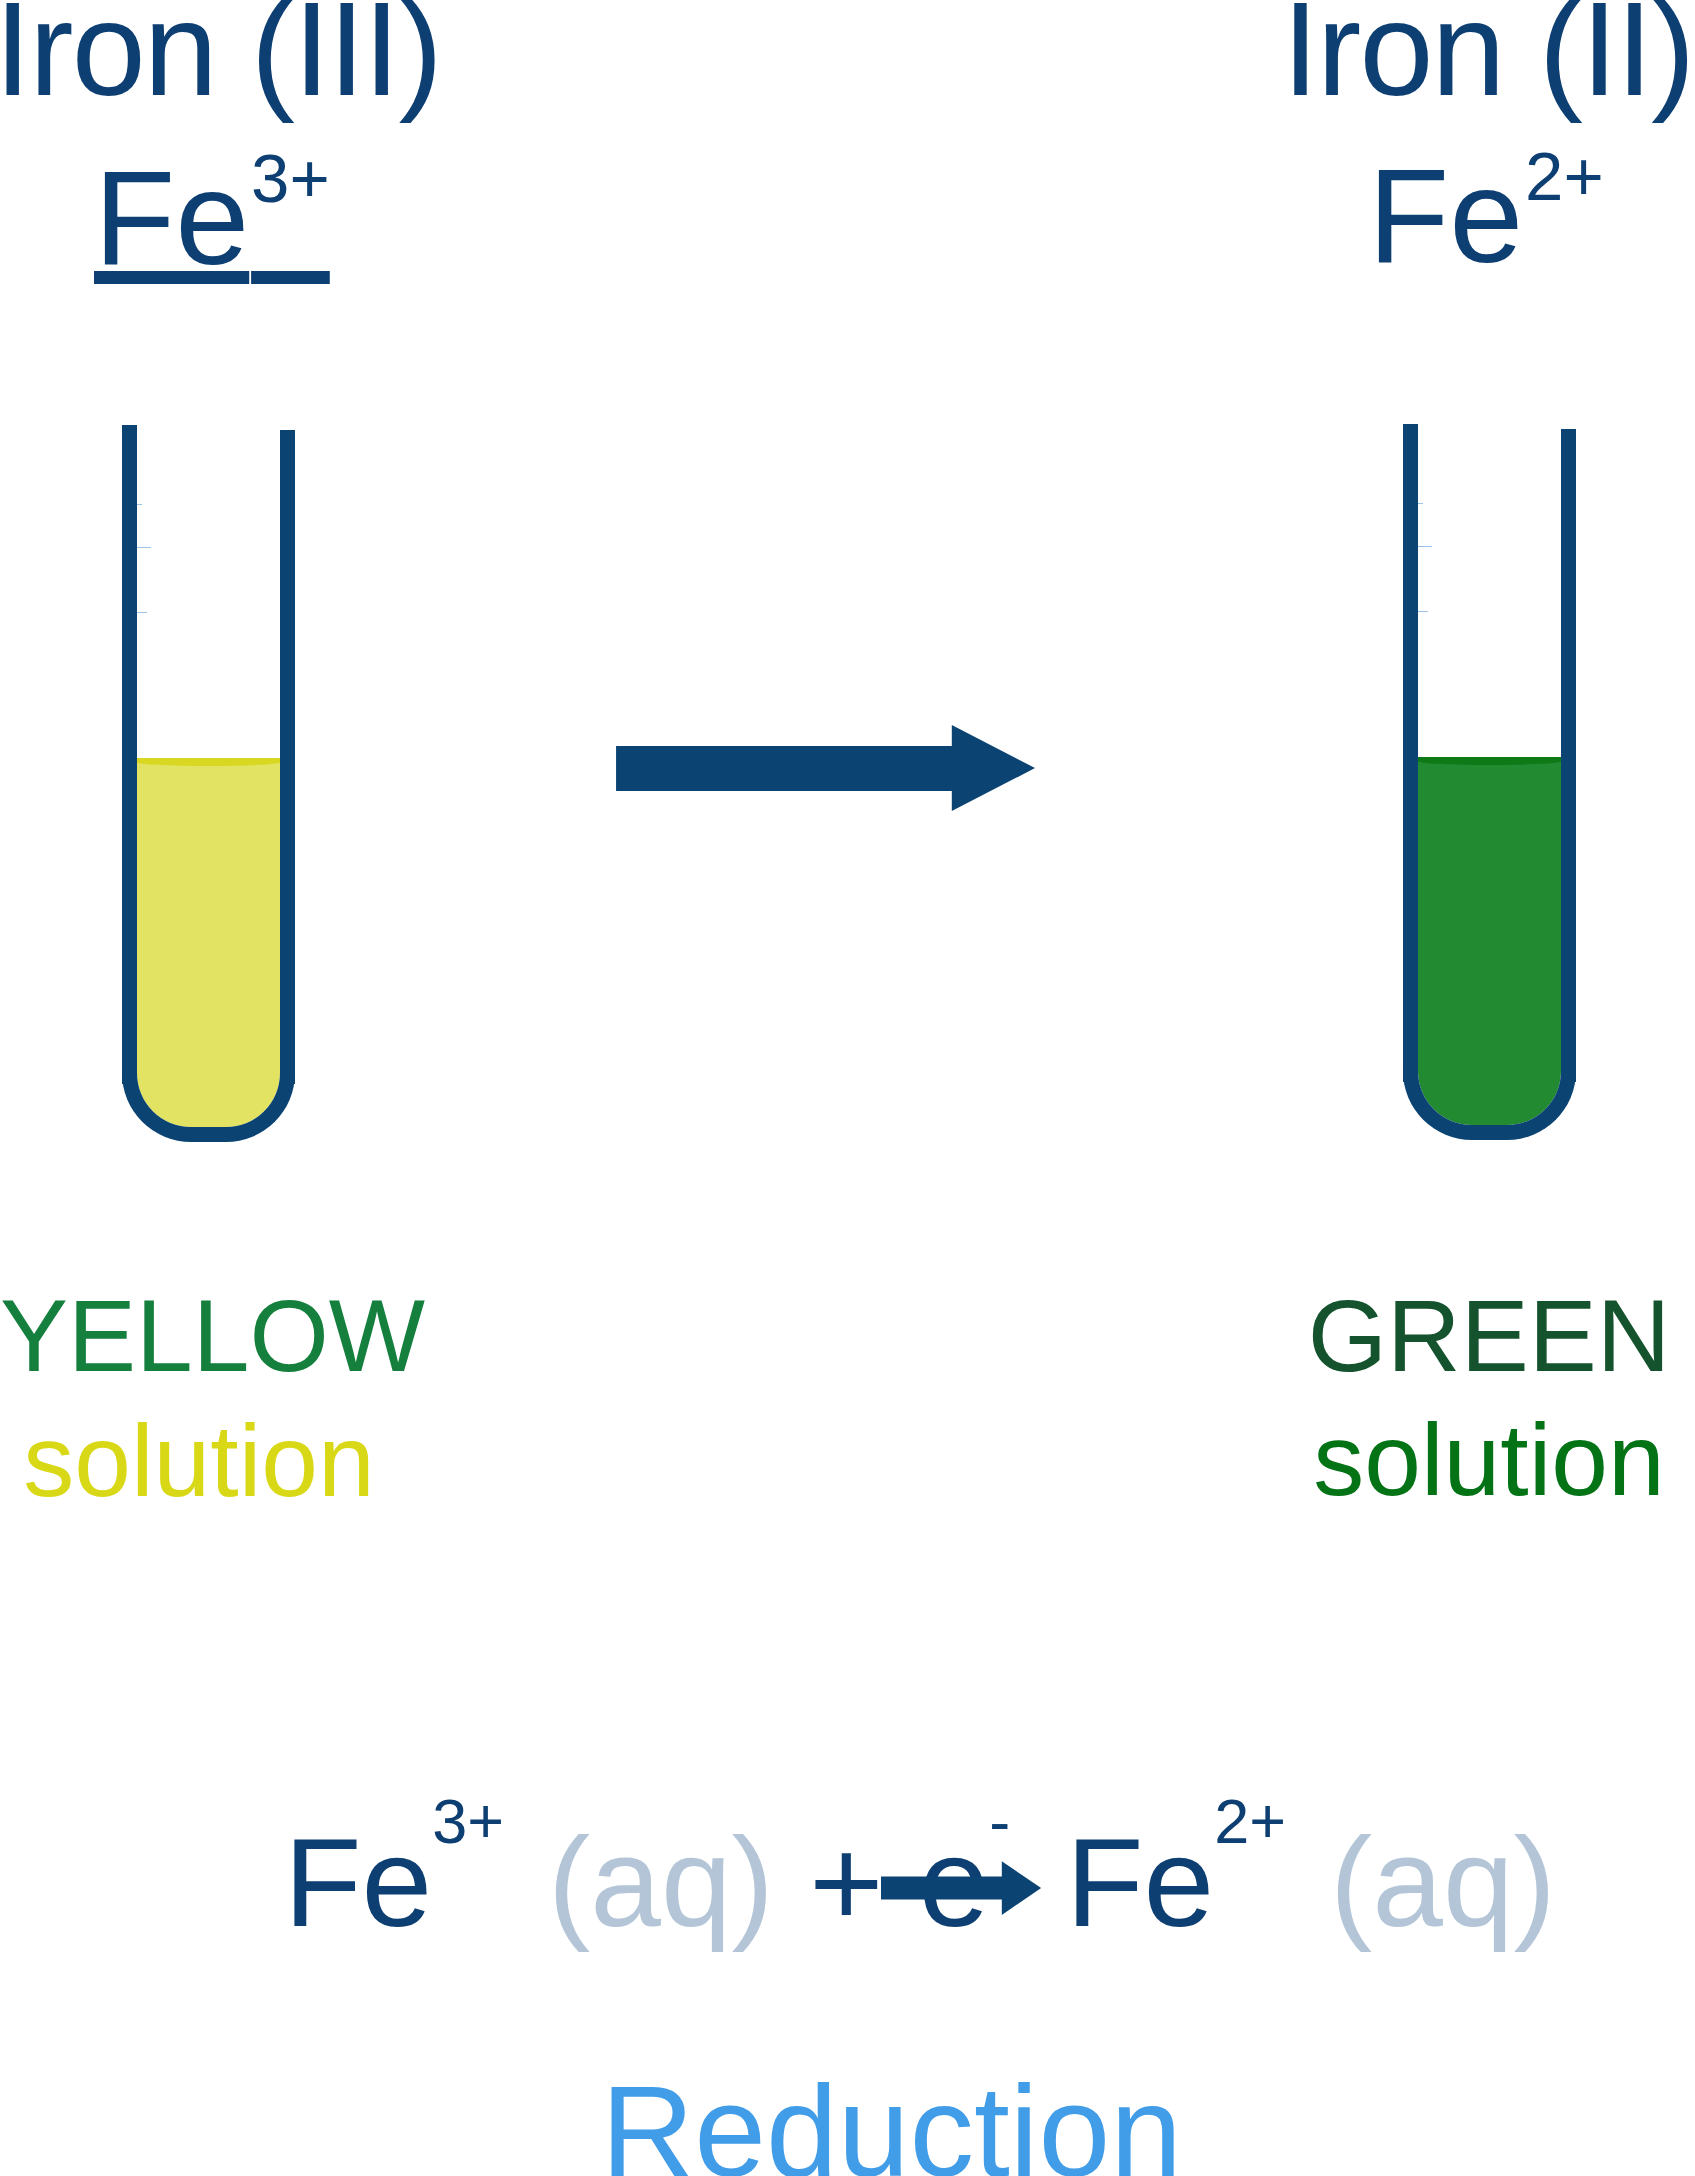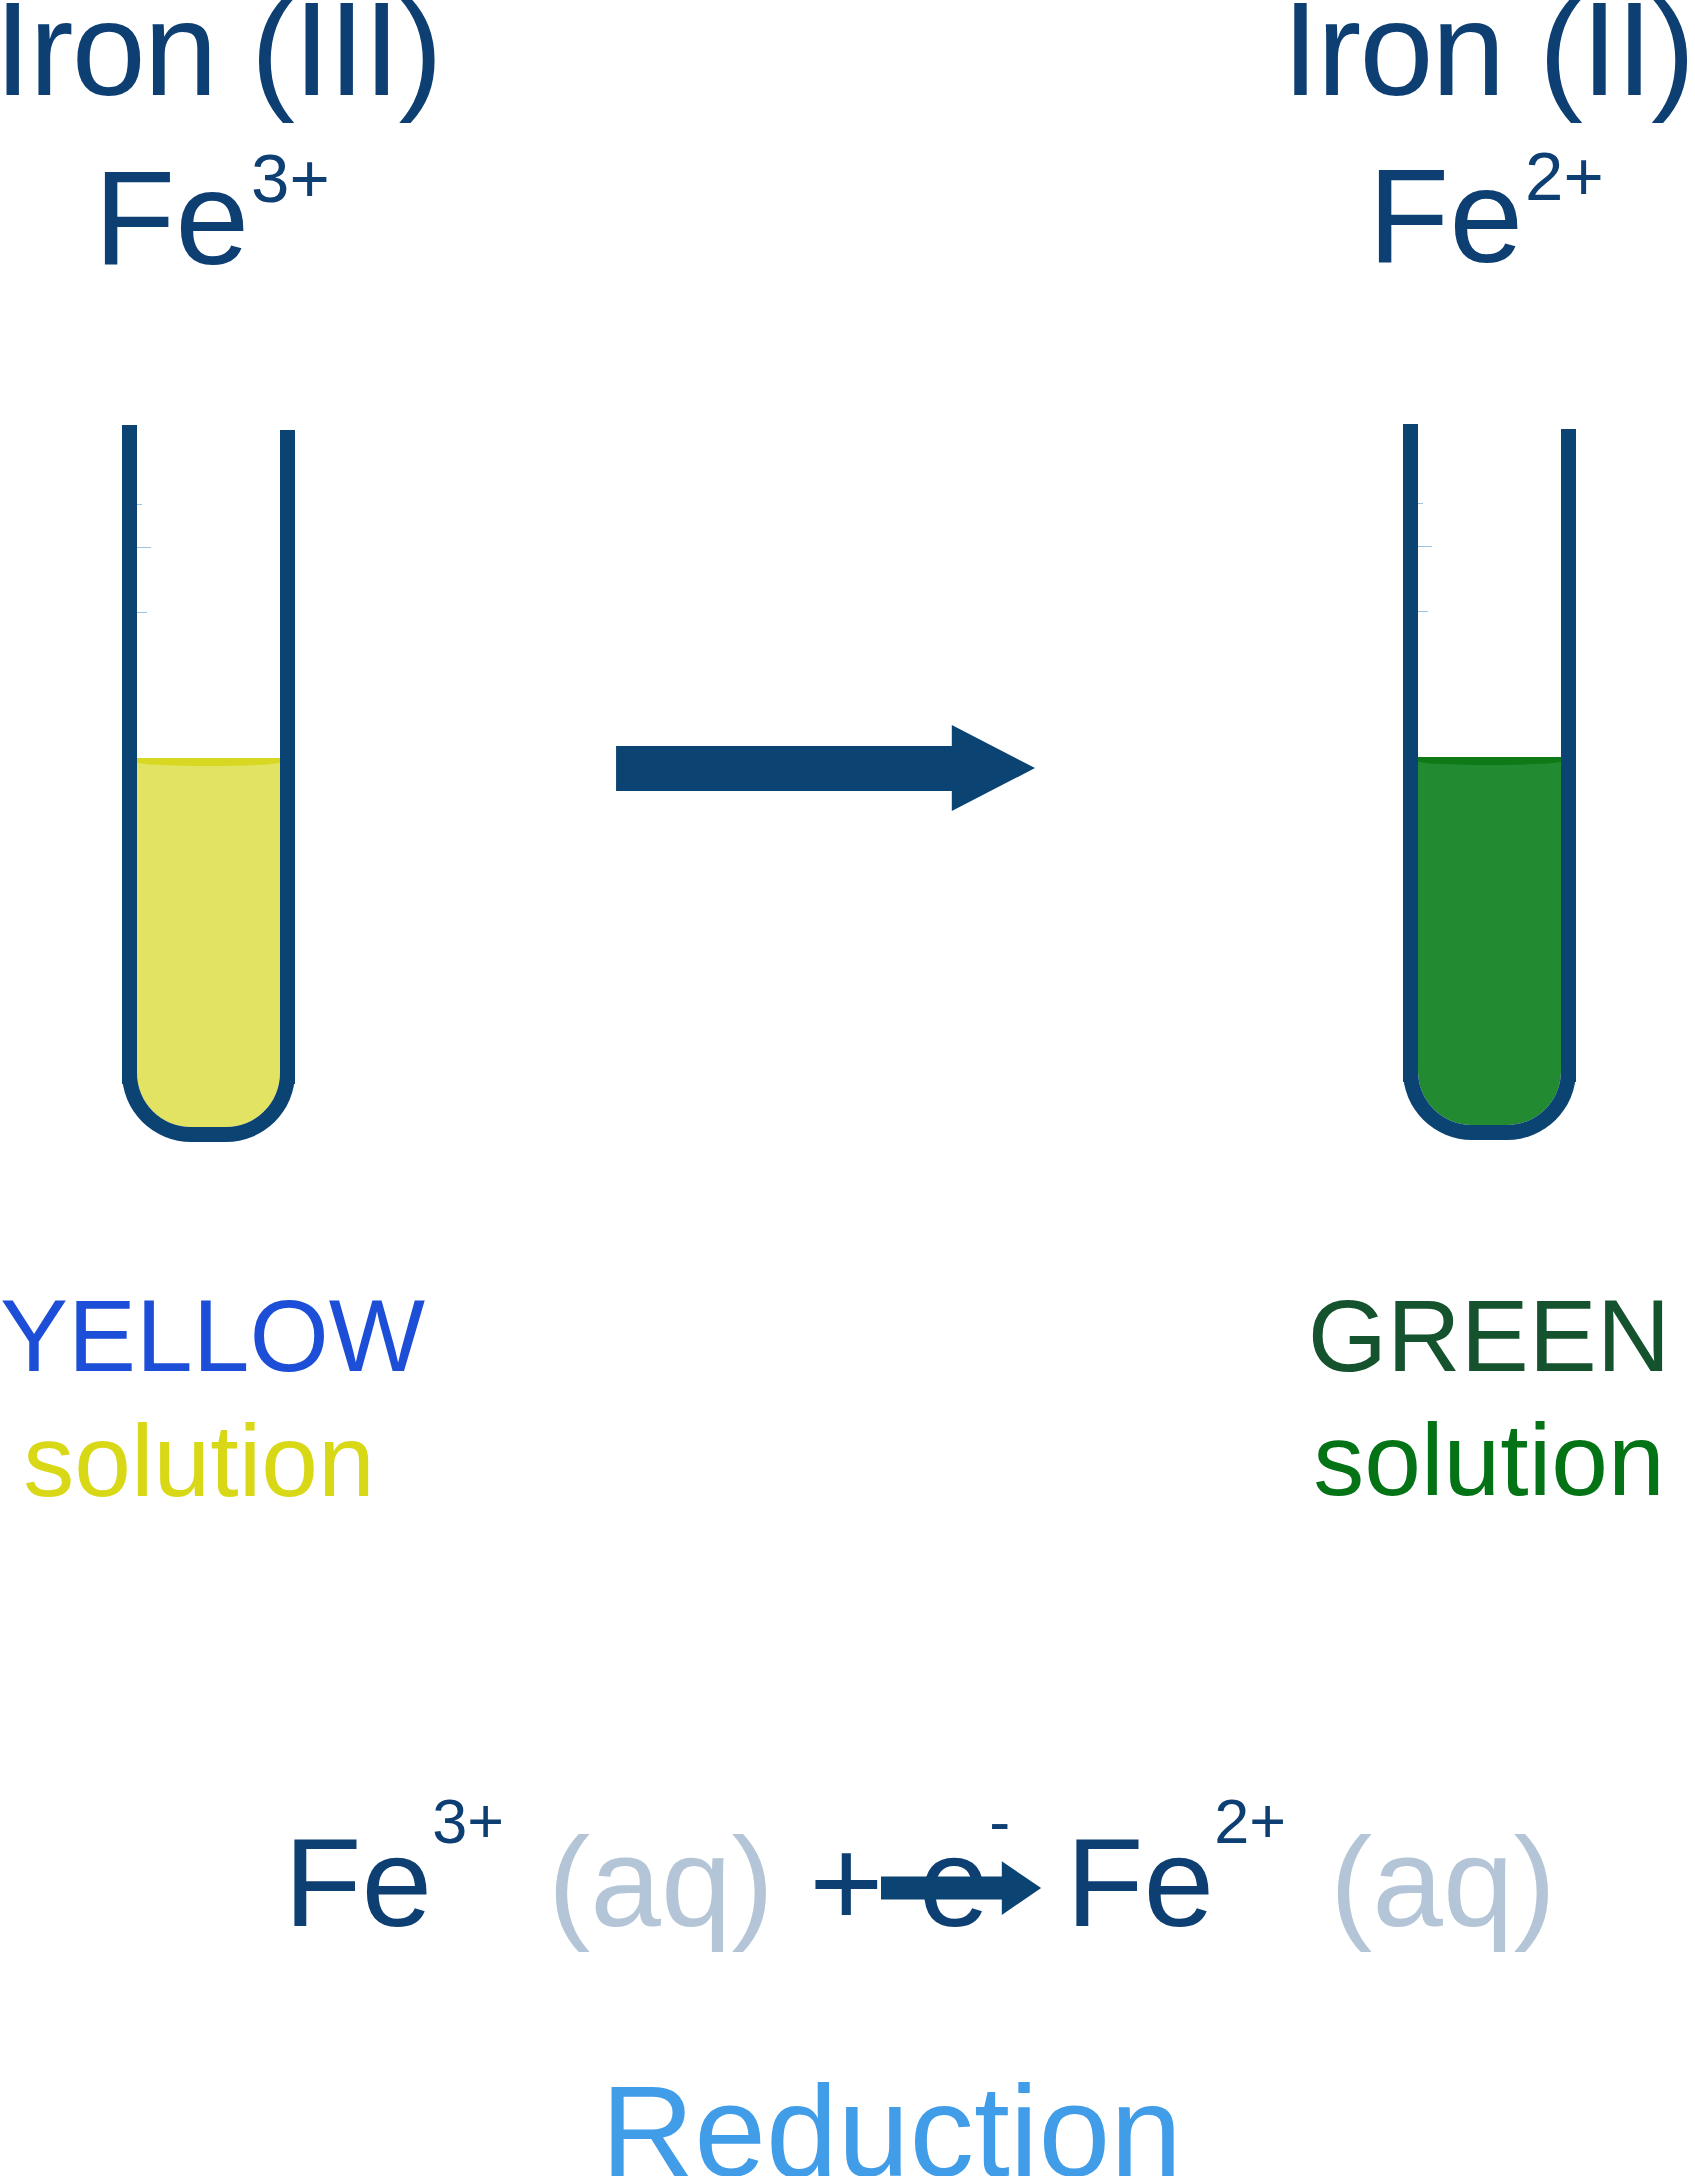--- a/index.html
+++ b/index.html
@@ -23,37 +23,37 @@
   .tick { position: absolute; height: 1px; background: #9cc3e8; }
   .eq { font-size: 127px; line-height: 1; }
   .eq .aq { color: #B3C5D7; margin-left: 44px; }
   .eq sup { font-size: 63px; vertical-align: top; position: relative; top: -29px; line-height: 1; }
   .reduction { font-size: 129px; line-height: 1; color: #429DE9; }
 </style>
 </head>
 <body>
 
 <div class="abs navy title" style="left:-5.8px; top:-17.3px;">Iron (III)</div>
-<div class="abs navy ion" style="left:94px; top:152px;">
+<div class="abs navy ion" style="left:94px; top:152px;text-decoration:underline;">
   <span>Fe</span><sup>3+</sup>
 </div>
 
 <div class="tube" style="left:122px; top:425px; width:173px; height:717px;">
   <div class="wall-l" style="left:0; top:0; bottom:58px;"></div>
   <div class="wall-r" style="right:0; top:4.8px; bottom:58px;"></div>
   <div class="liquid" style="top:333px; background:#E3E363;">
     <div class="meniscus" style="background:#D8D823;"></div>
   </div>
   <div class="bottom"></div>
   <div class="tick" style="left:15.4px; top:79px; width:4.8px;"></div>
   <div class="tick" style="left:15.4px; top:122px; width:13.4px;"></div>
   <div class="tick" style="left:15.4px; top:187px; width:9.6px;"></div>
 </div>
 
-<div class="abs color-label" style="left:0; top:1285px; width:398px; color:#1d4ed8;">YELLOW</div>
+<div class="abs color-label" style="left:0; top:1285px; width:398px; color:#15803d;">YELLOW</div>
 <div class="abs color-label" style="left:0; top:1410px; width:398px; color:#D8D816;">solution</div>
 
 <svg class="abs" style="left:615px; top:725px;" width="423" height="88" viewBox="0 0 440 92">
   <polygon points="0,22 351,22 351,0 438,45 351,90 351,69 0,69" fill="#0B4373"></polygon>
 </svg>
 
 <div class="abs navy title" style="left:1282px; top:-17.3px;">Iron (II)</div>
 <div class="abs navy ion" style="left:1368px; top:150px;">
   <span>Fe</span><sup>2+</sup>
 </div>

